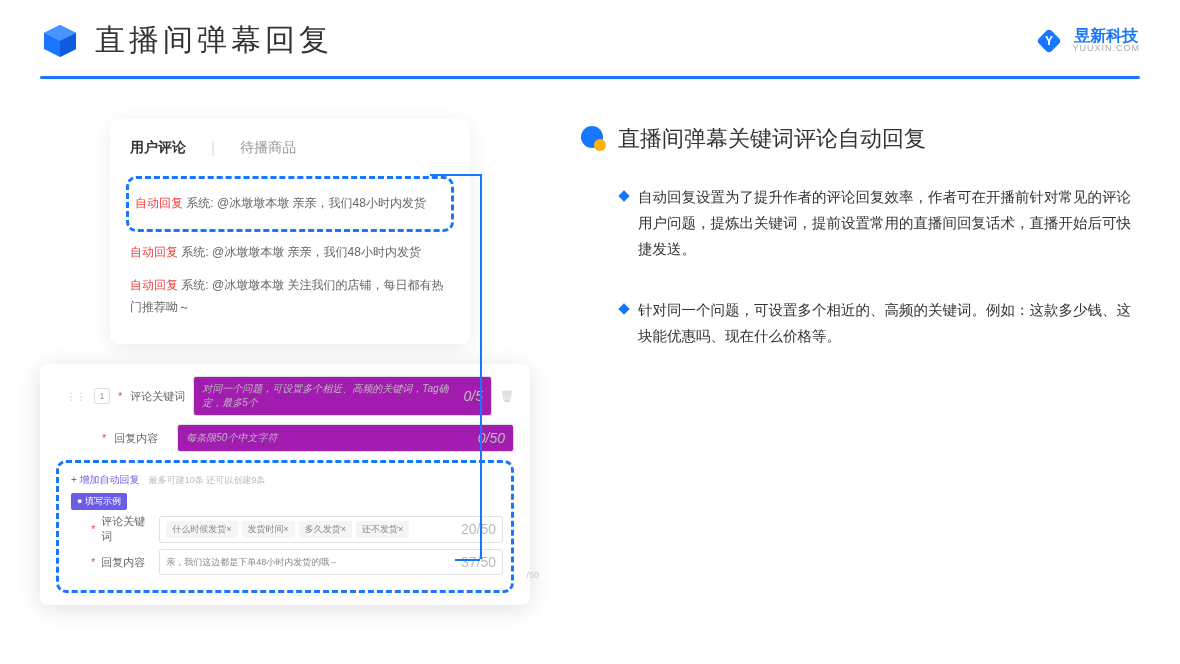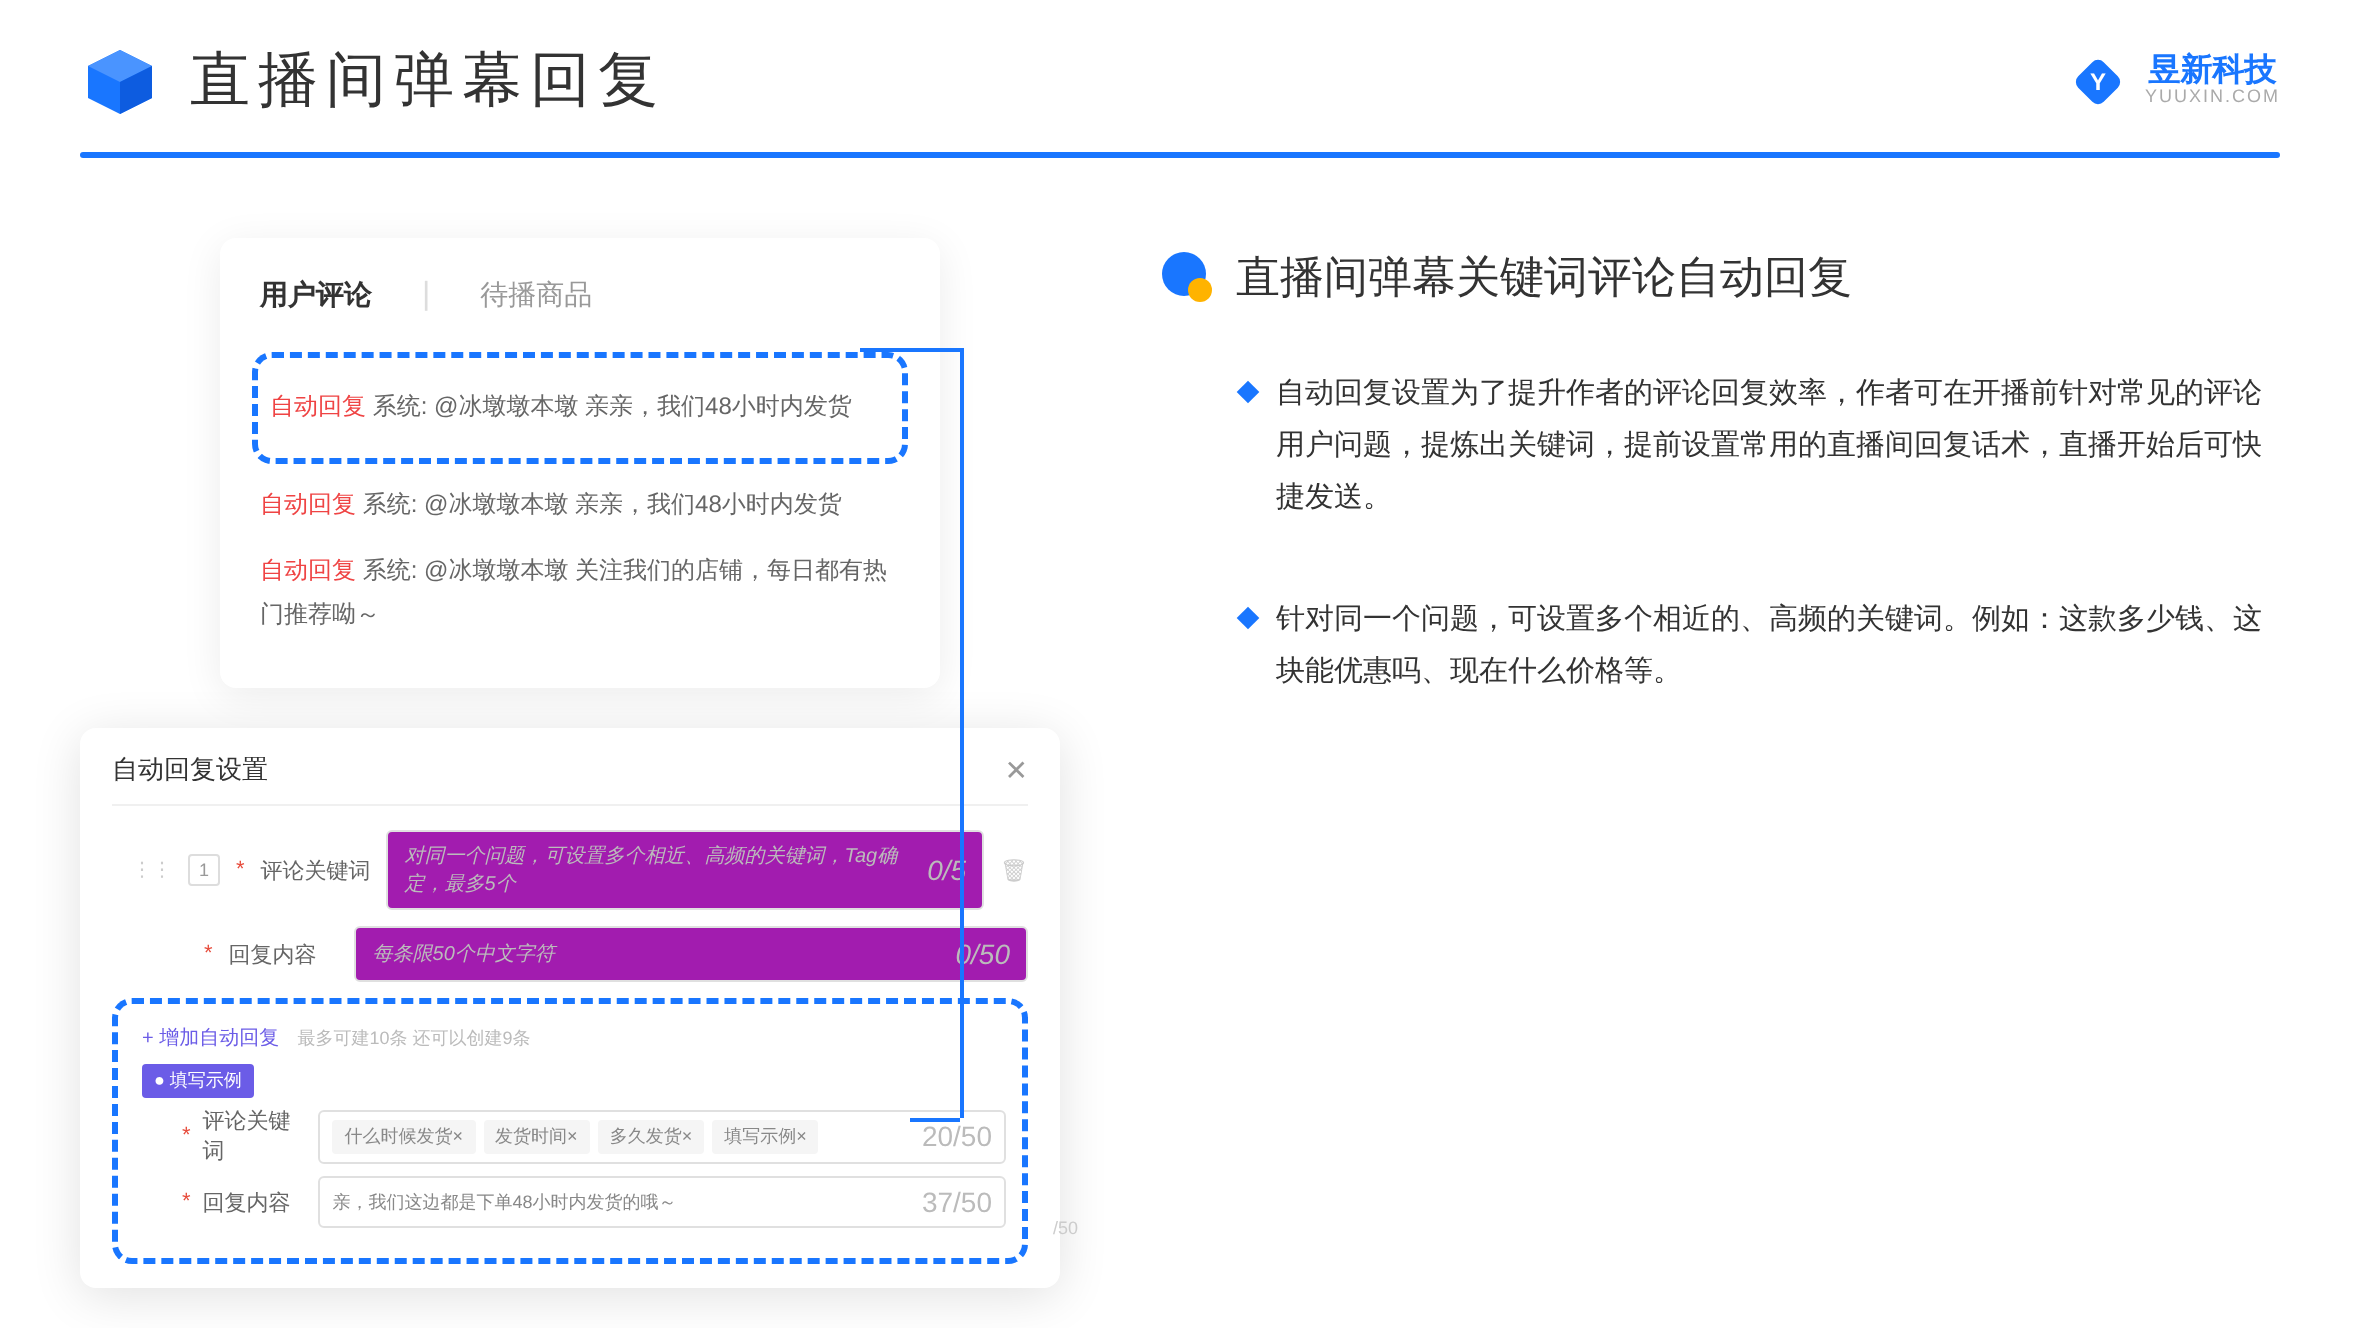--- a/index.html
+++ b/index.html
@@ -122,24 +122,20 @@
         <span>@冰墩墩本墩 亲亲，我们48小时内发货</span>
       </div>
       <div class="comment-row">
         <span class="auto-tag">自动回复</span>
         <span>系统:</span>
         <span>@冰墩墩本墩 关注我们的店铺，每日都有热门推荐呦～</span>
       </div>
     </div>
 
     <div class="settings-card">
-      <div class="settings-header">
-        <span class="settings-title">自动回复设置</span>
-        <span class="close-x">✕</span>
-      </div>
 
       <div class="form-row">
         <span class="drag-dots">⋮⋮</span>
         <span class="row-num">1</span>
         <span class="req">*</span>
         <span class="label">评论关键词</span>
         <div class="input-box">
           <span class="input-text">对同一个问题，可设置多个相近、高频的关键词，Tag确定，最多5个</span>
           <span class="counter">0/5</span>
         </div>
@@ -163,21 +159,21 @@
         <span class="example-badge">● 填写示例</span>
 
         <div class="tag-row">
           <span class="req">*</span>
           <span class="label" style="width:52px;">评论关键词</span>
           <div class="filled-input">
             <div style="display:flex;gap:4px;">
               <span class="tag-chip">什么时候发货×</span>
               <span class="tag-chip">发货时间×</span>
               <span class="tag-chip">多久发货×</span>
-              <span class="tag-chip">填写示例×</span>
+              <span class="tag-chip">还不发货×</span>
             </div>
             <span class="counter">20/50</span>
           </div>
         </div>
 
         <div class="tag-row">
           <span class="req">*</span>
           <span class="label" style="width:52px;">回复内容</span>
           <div class="filled-input">
             <span class="filled-text">亲，我们这边都是下单48小时内发货的哦～</span>

